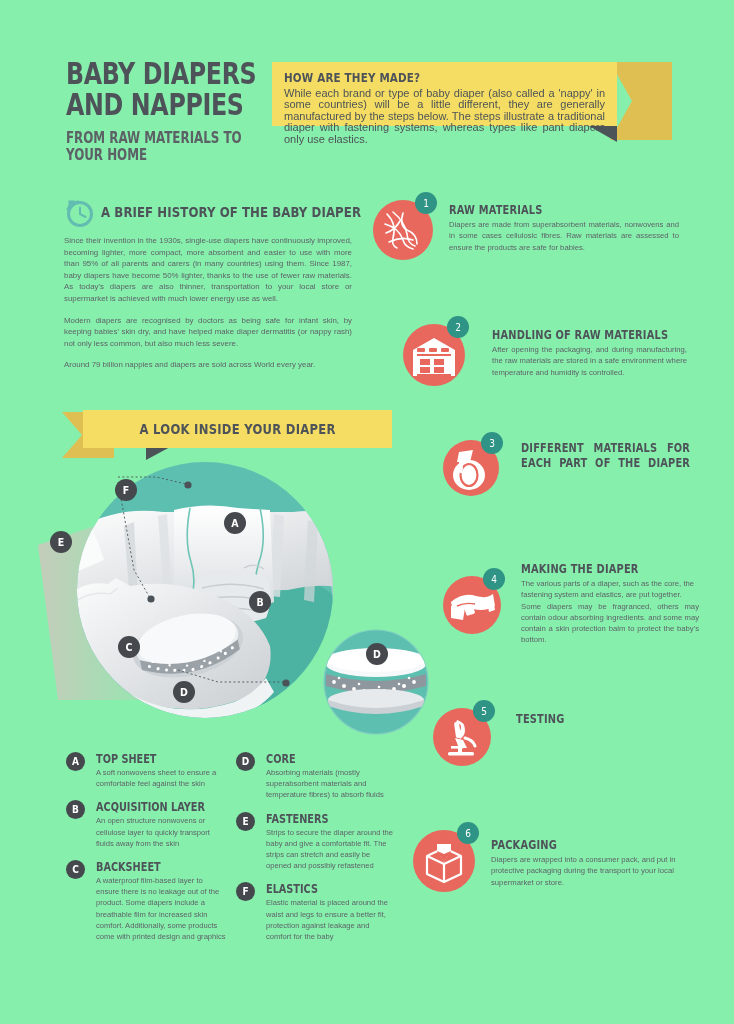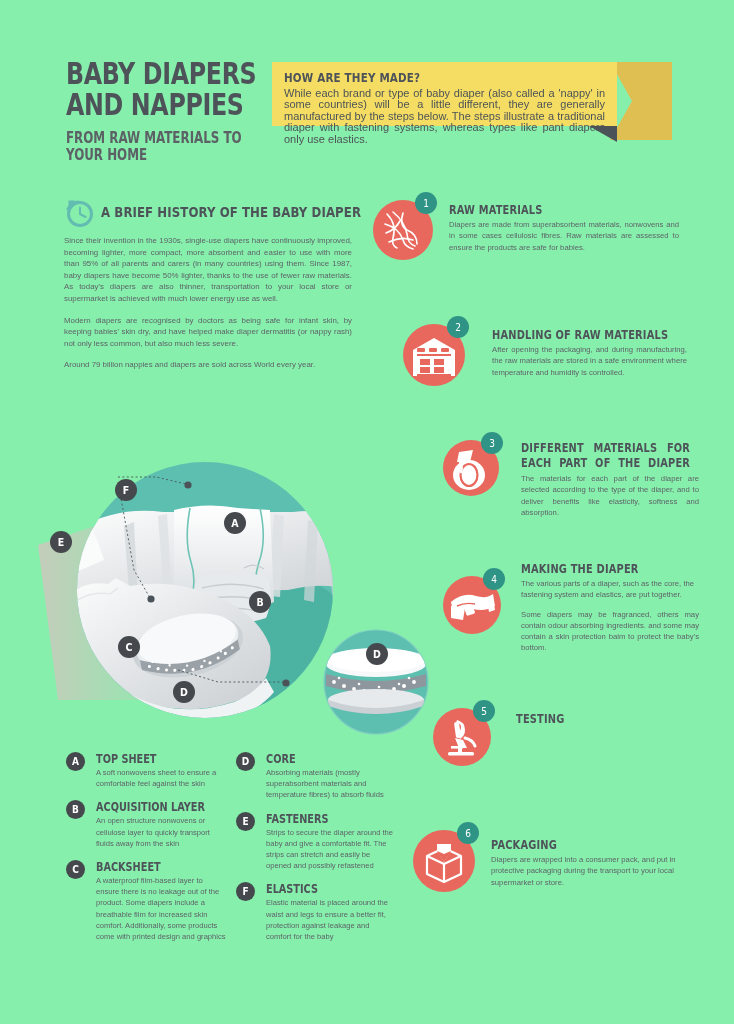--- a/index.html
+++ b/index.html
@@ -194,20 +194,27 @@
       <path d="M4 11 A12 12 0 0 1 14 4" fill="none" stroke="#62bdb0" stroke-width="3" stroke-linecap="round"></path>
     </svg>
   </div>
   <div class="hist-h">A BRIEF HISTORY OF THE BABY DIAPER</div>
   <div class="hist-body">
     <p>Since their invention in the 1930s, single-use diapers have continuously improved, becoming lighter, more compact, more absorbent and easier to use with more than 95% of all parents and carers (in many countries) using them. Since 1987, baby diapers have become 50% lighter, thanks to the use of fewer raw materials. As today's diapers are also thinner, transportation to your local store or supermarket is achieved with much lower energy use as well.</p>
     <p>Modern diapers are recognised by doctors as being safe for infant skin, by keeping babies' skin dry, and have helped make diaper dermatitis (or nappy rash) not only less common, but also much less severe.</p>
     <p style="text-align:left;">Around 79 billion nappies and diapers are sold across World every year.</p>
   </div>
 
+  <div class="ribbon2-wrap">
+    <div class="ribbon2-tail"></div>
+    <div class="ribbon2-fold"></div>
+    <div class="ribbon2-body">
+      <div class="ribbon2-t">A LOOK INSIDE YOUR DIAPER</div>
+    </div>
+  </div>
 
   <div class="diaper-stage">
     <svg viewBox="0 0 400 300" width="400" height="300">
       <defs>
         <linearGradient id="gWhite" x1="0" y1="0" x2="0" y2="1">
           <stop offset="0%" stop-color="#ffffff"></stop>
           <stop offset="100%" stop-color="#d9dde0"></stop>
         </linearGradient>
         <linearGradient id="gWhite2" x1="0" y1="0" x2="1" y2="1">
           <stop offset="0%" stop-color="#fdfdfd"></stop>
@@ -423,39 +430,38 @@
       <svg viewBox="0 0 56 56" width="56" height="56">
         <path d="M16 12 L30 10 L27 22 L14 22 Z" fill="#ffffff"></path>
         <ellipse cx="26" cy="35" rx="16" ry="15" fill="#ffffff"></ellipse>
         <ellipse cx="26" cy="35" rx="8.5" ry="11" fill="none" stroke="#e8685d" stroke-width="2.2"></ellipse>
         <path d="M17 22 Q20 26 18 32" fill="none" stroke="#ffffff" stroke-width="2.4" stroke-linecap="round"></path>
       </svg>
     </div>
     <div class="step-num" style="left:38px;top:0px;">3</div>
     <div class="step-text" style="left:78px;top:9px;width:178px;">
       <div class="step-h wide nowrap-just">DIFFERENT MATERIALS FOR EACH PART OF THE DIAPER</div>
-      <div class="step-p just">The materials for each part of the diaper are selected according to the type of the diaper, and to deliver benefits like elasticity, softness and absorption.</div>
     </div>
   </div>
 
   <div class="step" style="left:443px;top:562px;width:260px;">
     <div class="step-circle" style="left:0;top:14px;width:58px;height:58px;">
       <svg viewBox="0 0 58 58" width="58" height="58">
         <path d="M8 26 Q20 16 33 20 Q44 23 50 18 L52 30 Q42 36 30 33 Q18 30 10 36 Z" fill="#ffffff"></path>
         <path d="M8 30 L8 42 L20 44 L22 32 Z" fill="#ffffff"></path>
         <path d="M44 24 L50 22 L52 34 L46 36 Z" fill="#ffffff"></path>
         <rect x="22" y="30" width="9" height="9" rx="1.5" fill="#ffffff" transform="rotate(-18 26 34)"></rect>
         <path d="M14 30 Q22 26 32 28" fill="none" stroke="#e8685d" stroke-width="1.4"></path>
       </svg>
     </div>
     <div class="step-num" style="left:40px;top:6px;">4</div>
     <div class="step-text" style="left:78px;top:0px;width:178px;">
       <div class="step-h">MAKING THE DIAPER</div>
       <div class="step-p" style="text-align:left;">The various parts of a diaper, such as the core, the fastening system and elastics, are put together.</div>
-      <div class="step-p just" style="margin-top:8px;">Some diapers may be fragranced, others may contain odour absorbing ingredients. and some may contain a skin protection balm to protect the baby's bottom.</div>
+      <div class="step-p just" style="margin-top:0;">Some diapers may be fragranced, others may contain odour absorbing ingredients. and some may contain a skin protection balm to protect the baby's bottom.</div>
     </div>
   </div>
 
   <div class="step" style="left:433px;top:700px;width:270px;">
     <div class="step-circle" style="left:0;top:8px;width:58px;height:58px;">
       <svg viewBox="0 0 58 58" width="58" height="58">
         <path d="M24 12 Q32 14 32 22 Q32 28 27 31 L24 26 Q28 23 28 19 Q28 15 23 15 Z" fill="#ffffff"></path>
         <rect x="22" y="14" width="5" height="16" rx="2" fill="#ffffff" transform="rotate(-8 24 22)"></rect>
         <path d="M22 30 L30 32 L34 40 L26 40 Z" fill="#ffffff"></path>
         <rect x="25" y="38" width="4" height="8" fill="#ffffff"></rect>

